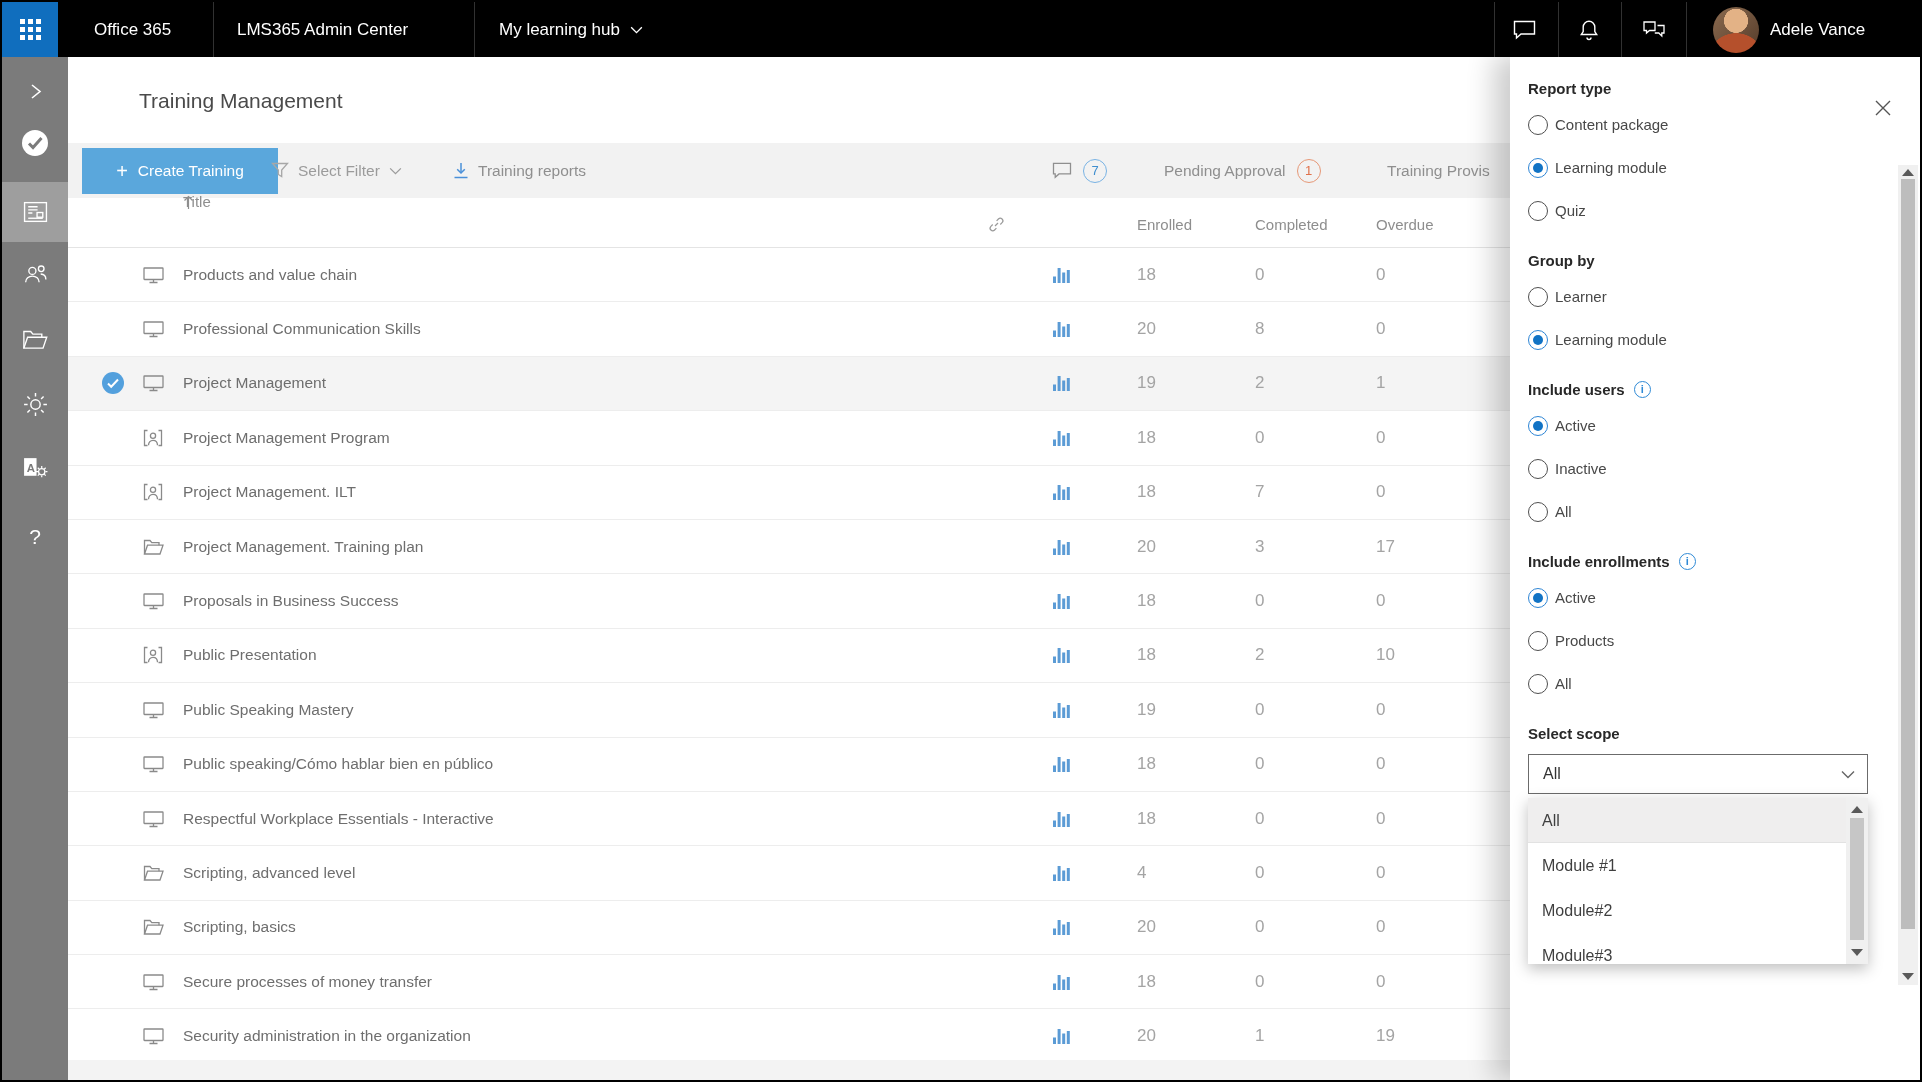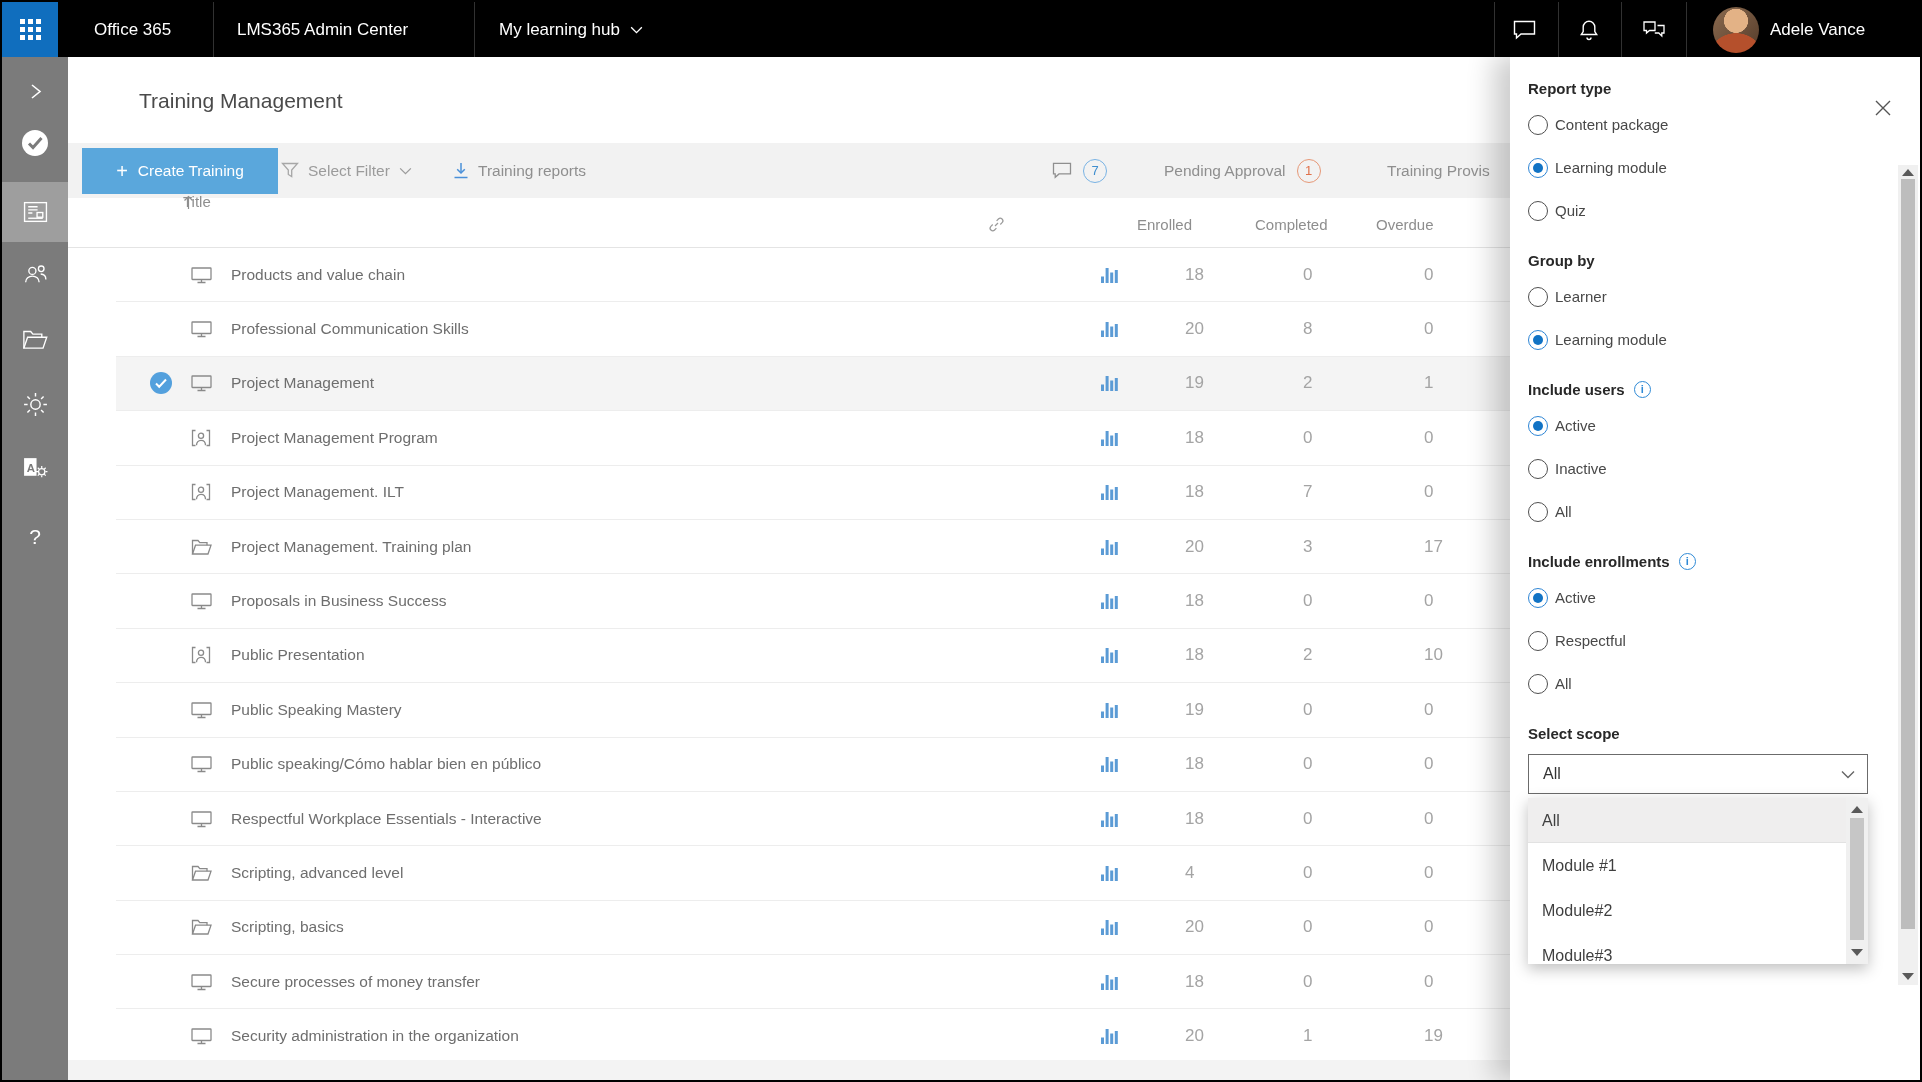--- a/index.html
+++ b/index.html
@@ -40,21 +40,21 @@
   .count-badge{width:24px;height:24px;border-radius:50%;display:flex;align-items:center;justify-content:center;font-size:13px;}
   .badge-blue{border:1.5px solid #79b3e4;color:#3f8ecf;}
   .badge-orange{border:1.5px solid #e69877;color:#e0714a;}
 
   
   .thead{position:absolute;top:145px;left:0;right:0;height:46px;background:#fff;border-bottom:1px solid #e4e4e4;
          color:#8e8e8e;font-size:15px;}
   .thead span{position:absolute;line-height:46px;}
   .th-title{left:115px;display:flex;align-items:center;gap:6px;cursor:pointer;}
   .th-link{left:920px;top:14px;color:#9a9a9a;}
-  .rows{position:absolute;top:191px;left:0;right:0;padding-left:48px;}
+  .rows{position:absolute;top:191px;left:0;right:0;}
   .t-row{position:relative;height:54.4px;border-bottom:1px solid #ededed;background:#fff;}
   .t-row.sel{background:#f4f4f4;}
   .cell{position:absolute;top:50%;transform:translateY(-50%);}
   .c-check{left:34px;}
   .c-icon{left:75px;color:#8a8a8a;display:flex;}
   .c-title{left:115px;font-size:15.5px;color:#6e6e6e;cursor:pointer;white-space:nowrap;}
   .c-chart{left:985px;color:#5b9bd5;cursor:pointer;display:flex;}
   .c-num{font-size:17px;color:#a4a4a4;}
   .c-en{left:1069px;} .c-co{left:1187px;} .c-ov{left:1308px;}
   .footer-strip{position:absolute;left:0;right:0;bottom:0;height:20px;background:#f3f3f3;}
@@ -221,21 +221,21 @@
     </div>
 
   <div class="main">
     <div class="page-title">Training Management</div>
 
     <div class="toolbar">
       <button class="btn-create">
         <span class="plus">+</span>
         <span>Create Training</span>
       </button>
-      <div class="tool-group" style="left:213px">
+      <div class="tool-group" style="left:203px">
         <span style="display:flex;color:#a7a7a7">
             <svg width="18" height="17" viewBox="0 0 18 17" fill="none" stroke="currentColor" stroke-width="1.3">
               <path d="M1.5 1.5h15L10.7 8v6.5l-3.4-2V8z"></path>
             </svg>
           </span>
         <span>Select Filter</span>
         <span style="display:flex">
             <svg width="13" height="8" viewBox="0 0 14 9" fill="none" stroke="currentColor" stroke-width="1.4">
               <path d="M1 1.5l6 6 6-6"></path>
             </svg>
@@ -674,21 +674,21 @@
             <span>Include enrollments</span>
             <span class="info">i</span>
           </div>
           <div class="opt-group">
             <div class="opt">
               <span class="radio sel"></span>
               <span class="opt-label">Active</span>
             </div>
             <div class="opt">
               <span class="radio"></span>
-              <span class="opt-label">Respectful</span>
+              <span class="opt-label">Products</span>
             </div>
             <div class="opt">
               <span class="radio"></span>
               <span class="opt-label">All</span>
             </div>
           </div>
         </div>
       <div class="plabel">
           <span>Select scope</span>
         </div>

